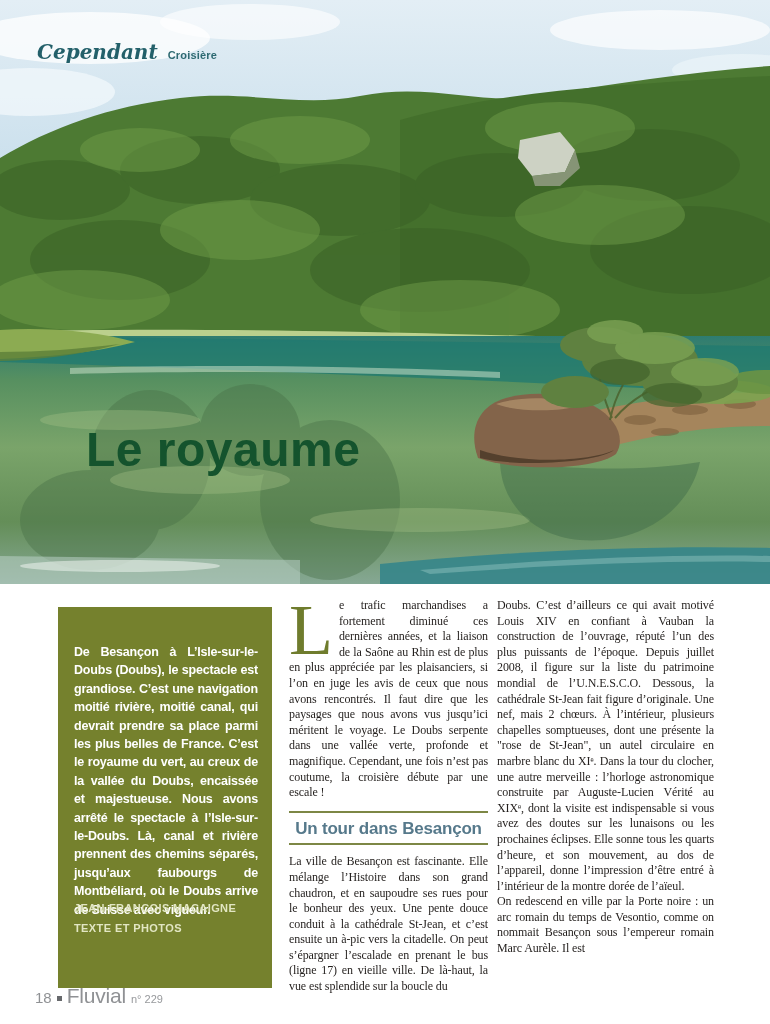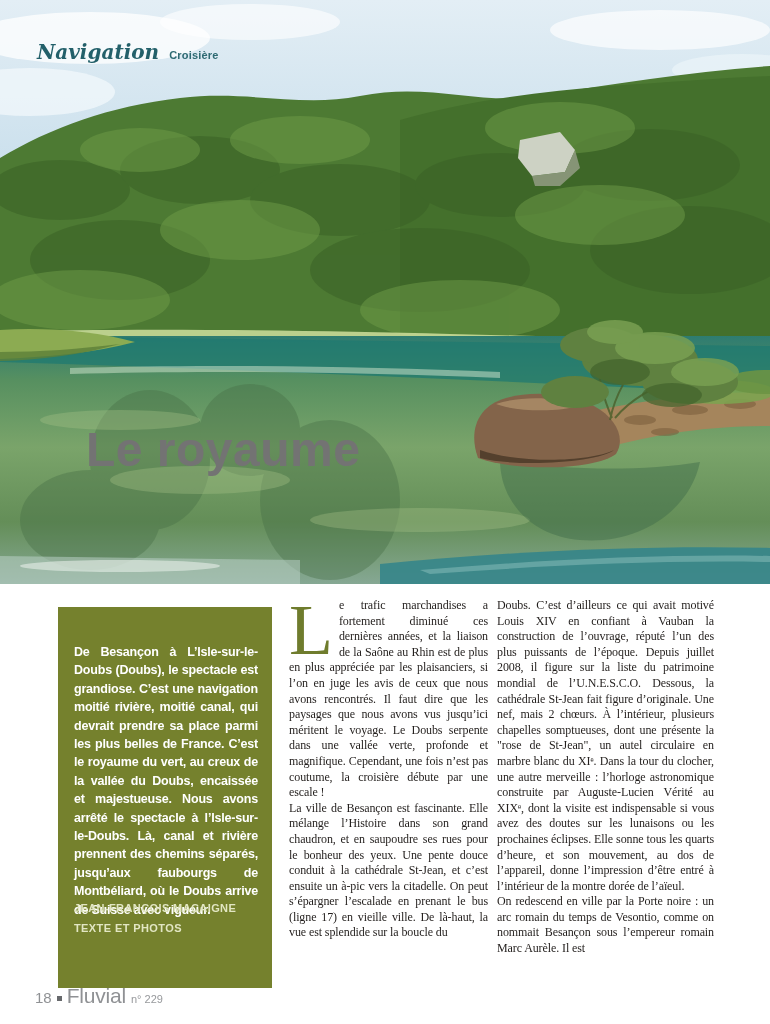--- a/index.html
+++ b/index.html
@@ -7,21 +7,21 @@
     position:relative;width:770px;height:1024px;background:#ffffff;
     overflow:hidden;font-family:"Liberation Sans",sans-serif;margin:0 auto;
   }
   
   .photo{position:absolute;top:0;left:0;width:770px;height:584px;overflow:hidden;}
   .photo svg{display:block;}
   .kicker{position:absolute;top:40px;left:37px;display:flex;align-items:baseline;gap:10px;}
   .kicker-section{font-family:"DejaVu Serif",serif;font-style:italic;font-weight:bold;
     font-size:20px;color:#23606a;}
   .kicker-sub{font-size:11px;font-weight:bold;color:#2e6a72;letter-spacing:0.2px;}
-  .title{position:absolute;left:86px;top:426px;margin:0;color:#737373;font-weight:bold;line-height:1;}
+  .title{position:absolute;left:86px;top:426px;margin:0;color:#14532d;font-weight:bold;line-height:1;}
   .title-l1{display:block;font-size:48px;letter-spacing:0.5px;}
   .title-l2{display:block;font-size:67px;margin:4px 0 0 137px;letter-spacing:1px;}
   
   .intro-box{
     position:absolute;left:58px;top:595px;width:214px;height:381px;background:#75812d;
     box-sizing:border-box;padding:36px 14px 0 16px;color:#ffffff;margin-top:12px;
   }
   .intro-text{margin:0;font-size:12.5px;font-weight:bold;line-height:18.4px;
     text-align:justify;letter-spacing:-0.2px;}
   .intro-credit{position:absolute;left:16px;bottom:50px;font-size:11px;font-weight:bold;
@@ -155,39 +155,40 @@
         <ellipse cx="620" cy="372" rx="30" ry="13"></ellipse>
         <ellipse cx="672" cy="395" rx="30" ry="12"></ellipse>
       </g>
       <path d="M380,564 C500,552 640,545 770,548 L770,584 L380,584 Z" fill="#35858a" opacity="0.9"></path>
       <path d="M420,570 C540,560 660,554 770,556 L770,562 C650,560 540,566 430,574 Z" fill="#7fb7b4" opacity="0.6"></path>
       <path d="M0,556 L300,560 L300,584 L0,584 Z" fill="#b9cfc6" opacity="0.55"></path>
       <ellipse cx="120" cy="566" rx="100" ry="6" fill="#e6efe8" opacity="0.6"></ellipse>
     </svg>
 
     <div class="kicker">
-      <span class="kicker-section">Navigation</span>
+      <span class="kicker-section">Cependant</span>
       <span class="kicker-sub">Croisière</span>
     </div>
 
     <h1 class="title">
       <span class="title-l1">Le royaume</span>
     </h1>
   </div>
 
   <aside class="intro-box">
     <p class="intro-text">De Besançon à L’Isle-sur-le-Doubs (Doubs), le spectacle est grandiose. C’est une navigation moitié rivière, moitié canal, qui devrait prendre sa place parmi les plus belles de France. C’est le royaume du vert, au creux de la vallée du Doubs, encaissée et majestueuse. Nous avons arrêté le spectacle à l’Isle-sur-le-Doubs. Là, canal et rivière prennent des chemins séparés, jusqu’aux faubourgs de Montbéliard, où le Doubs arrive de Suisse avec vigueur.</p>
     <div class="intro-credit">
       <div>JEAN-FRANÇOIS MACAIGNE</div>
       <div>TEXTE ET PHOTOS</div>
     </div>
   </aside>
 
   <div class="col col2">
     <p><span class="dropcap">L</span><span>e trafic marchandises a fortement diminué ces dernières années, et la liaison de la Saône au Rhin est de plus en plus appréciée par les plaisanciers, si l’on en juge les avis de ceux que nous avons rencontrés. Il faut dire que les paysages que nous avons vus jusqu’ici méritent le voyage. Le Doubs serpente dans une vallée verte, profonde et magnifique. Cependant, une fois n’est pas coutume, la croisière débute par une escale !</span></p>
+    <h2 class="crosshead">Un tour dans Besançon</h2>
     <p>La ville de Besançon est fascinante. Elle mélange l’Histoire dans son grand chaudron, et en saupoudre ses rues pour le bonheur des yeux. Une pente douce conduit à la cathédrale St-Jean, et c’est ensuite un à-pic vers la citadelle. On peut s’épargner l’escalade en prenant le bus (ligne 17) en vieille ville. De là-haut, la vue est splendide sur la boucle du</p>
   </div>
 
   <div class="col col3">
     <p>Doubs. C’est d’ailleurs ce qui avait motivé Louis XIV en confiant à Vauban la construction de l’ouvrage, réputé l’un des plus puissants de l’époque. Depuis juillet 2008, il figure sur la liste du patrimoine mondial de l’U.N.E.S.C.O. Dessous, la cathédrale St-Jean fait figure d’originale. Une nef, mais 2 chœurs. À l’intérieur, plusieurs chapelles somptueuses, dont une présente la "rose de St-Jean", un autel circulaire en marbre blanc du XIᵉ. Dans la tour du clocher, une autre merveille : l’horloge astronomique construite par Auguste-Lucien Vérité au XIXᵉ, dont la visite est indispensable si vous avez des doutes sur les lunaisons ou les prochaines éclipses. Elle sonne tous les quarts d’heure, et son mouvement, au dos de l’appareil, donne l’impression d’être entré à l’intérieur de la montre dorée de l’aïeul.</p>
     <p>On redescend en ville par la Porte noire : un arc romain du temps de Vesontio, comme on nommait Besançon sous l’empereur romain Marc Aurèle. Il est</p>
   </div>
 
   <div class="page-footer">
     <span class="footer-page">18</span>

